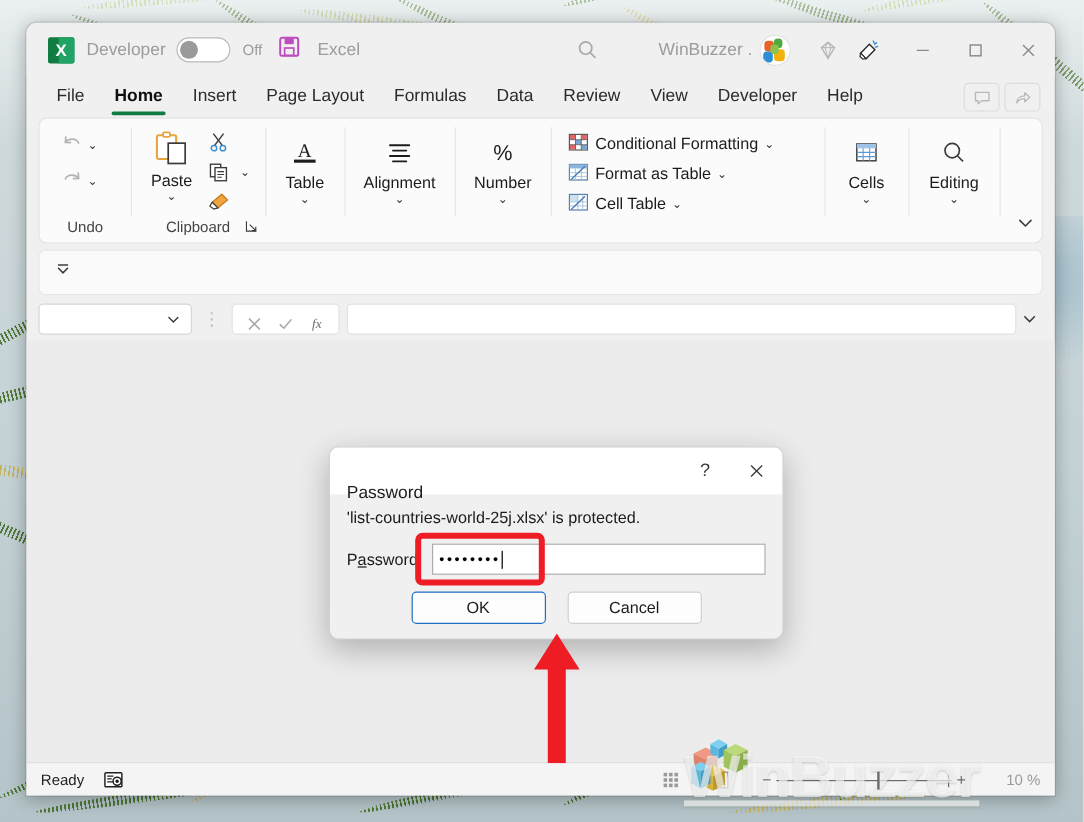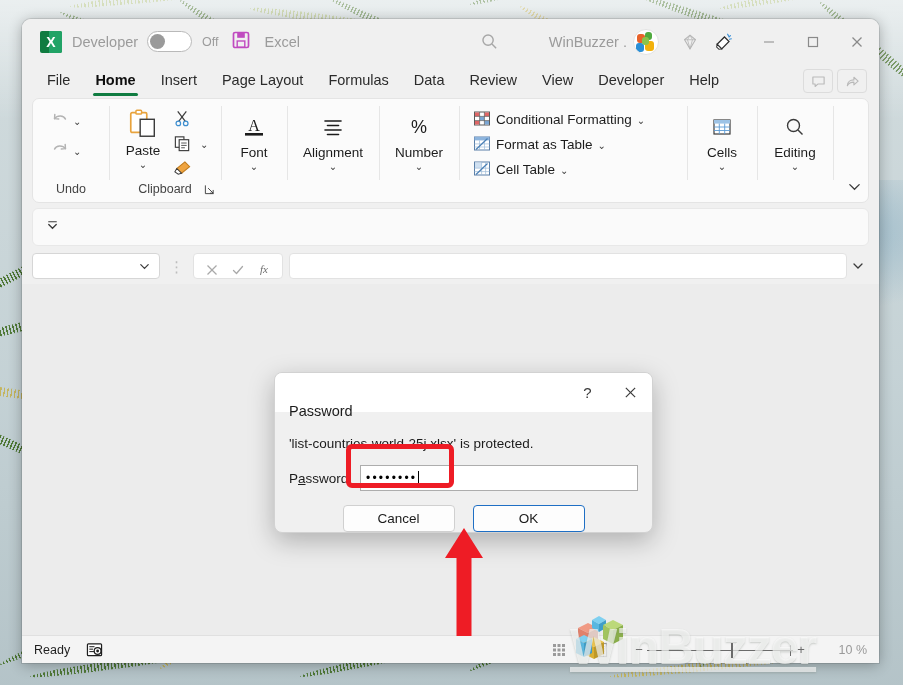--- a/index.html
+++ b/index.html
@@ -234,21 +234,21 @@
     display:flex; flex-direction:column;
   }
   .dlg-title {
     height:39px; background:#ffffff;
     display:flex; align-items:center;
     padding-left:14px; flex:0 0 39px;
   }
   .dlg-title .t { font-size:14.5px; color:#1b1b1b;margin-top:36px; }
   .dlg-title .ctrls { margin-left:auto; display:flex; height:39px; }
   .dlg-ctrl { width:43px; height:39px; display:flex; align-items:center; justify-content:center; cursor:pointer; color:#3a3a3a; font-size:15px; }
-  .dlg-body { padding: 24px 14px 0 14px; flex:1; }
+  .dlg-body { padding: 12px 14px 0 14px; flex:1; }
   .dlg-msg { font-size:13.5px; color:#1b1b1b; margin-bottom:14px; }
   .pw-row { display:flex; align-items:center; }
   .pw-label { font-size:13.5px; color:#1b1b1b; margin-right:8px; }
   .pw-label u { text-decoration: underline; }
   .pw-input {
     flex:1; height:26px; background:#fff;
     border:1px solid #adadad;
     display:flex; align-items:center; padding: 0 5px;
     font-size:12px; letter-spacing:2.2px; color:#000;
     position:relative; cursor:text;
@@ -489,21 +489,21 @@
         </span>
       </div>
 
       <div class="rgroup" style="width:66px;">
         <div class="rg-body" style="justify-content:center; padding-top:8px;">
           <div class="bigbtn">
             <svg width="28" height="28" viewBox="0 0 28 28">
               <text x="14" y="17" text-anchor="middle" font-size="16" fill="#1c1c1c" font-family="Liberation Serif, serif">A</text>
               <rect x="5" y="19" width="18" height="2.6" fill="#1c1c1c"></rect>
             </svg>
-            <span class="lbl">Font</span>
+            <span class="lbl">Table</span>
             <span class="chev">⌄</span>
           </div>
         </div>
         <div class="rg-title"></div>
       </div>
 
       <div class="rgroup" style="width:92px;">
         <div class="rg-body" style="justify-content:center; padding-top:8px;">
           <div class="bigbtn">
             <svg width="28" height="28" viewBox="0 0 28 28">
@@ -749,25 +749,25 @@
     <div class="dlg-body">
       <div class="dlg-msg">'list-countries-world-25j.xlsx' is protected.</div>
       <div class="pw-row">
         <span class="pw-label">P<u>a</u>ssword:</span>
         <div class="pw-input">
           <span>••••••••</span>
           <span class="pw-caret"></span>
         </div>
       </div>
       <div class="dlg-buttons">
+        <div class="dlg-btn default">
+          <span>OK</span>
+        </div>
         <div class="dlg-btn">
           <span>Cancel</span>
-        </div>
-        <div class="dlg-btn default">
-          <span>OK</span>
         </div>
       </div>
     </div>
   </div>
 
   <div class="pw-highlight"></div>
 
   <div id="red-arrow">
     <svg width="42" height="108" viewBox="0 0 42 108">
       <path d="M21 0 L40 30 L28.5 30 L28.5 108 L13.5 108 L13.5 30 L2 30 Z" fill="#ee1c25"></path>

